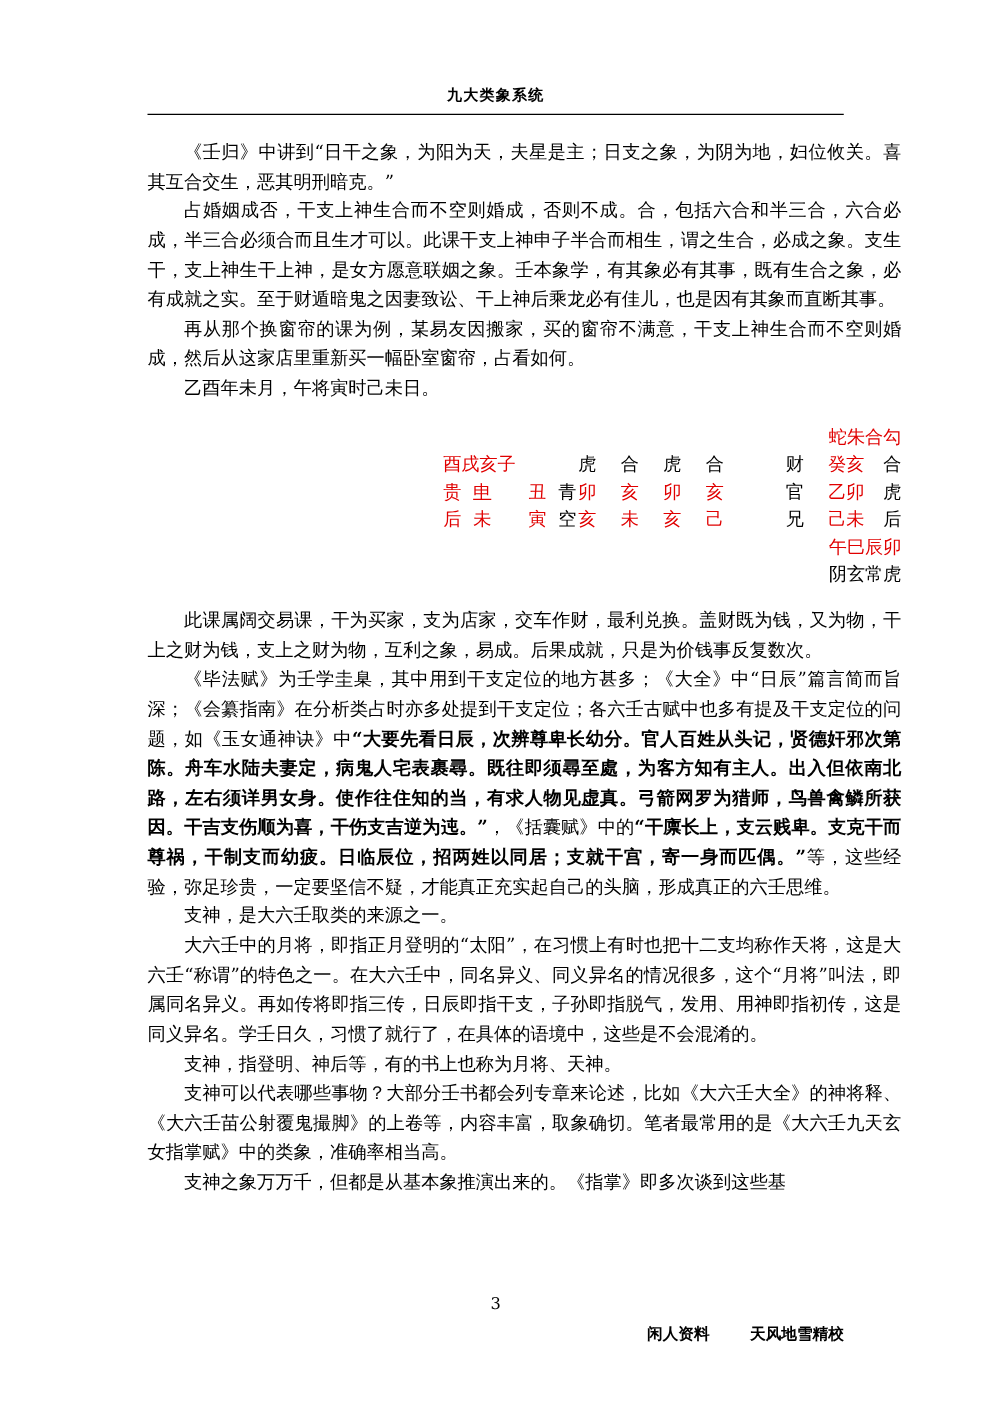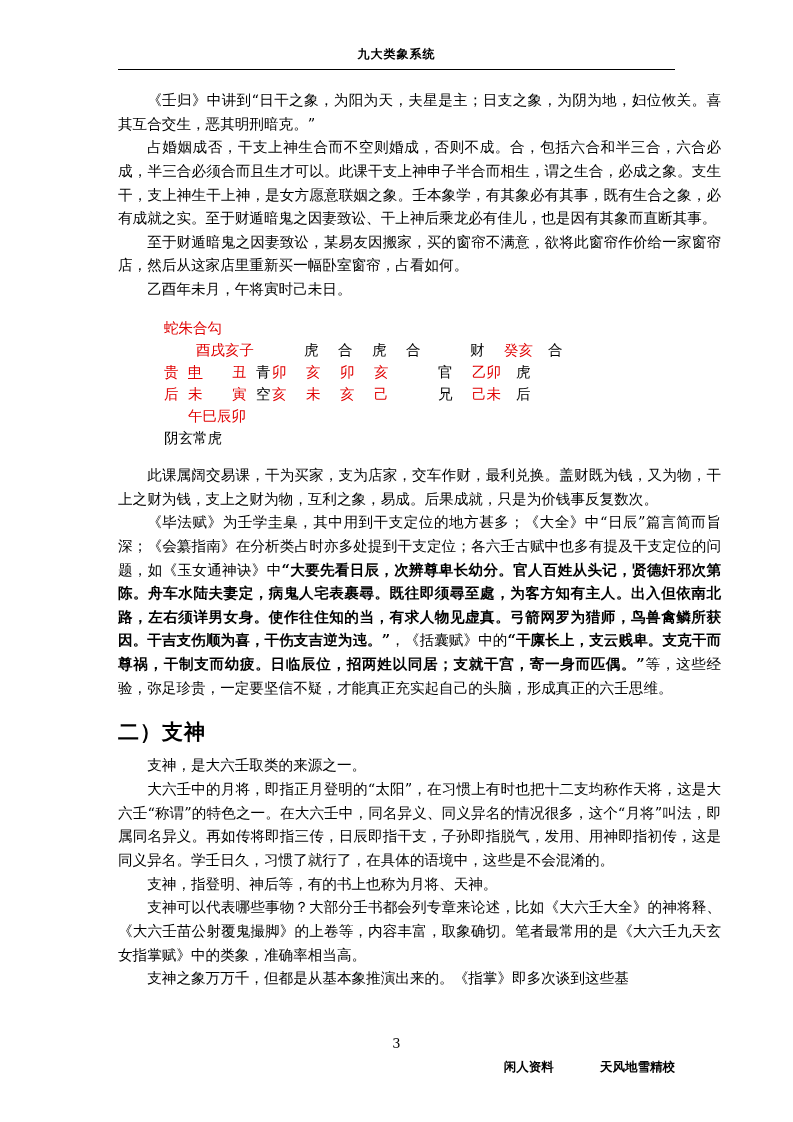--- a/index.html
+++ b/index.html
@@ -20,21 +20,21 @@
     height: 1122px;
     box-sizing: border-box;
     padding: 0;
   }
   .header {
     text-align: center;
     font-size: 12px;
     font-family: Liberation Serif, serif;
     font-weight: bold;
     letter-spacing: 1px;
-    padding-top: 46px;
+    padding-top: 68px;
   }
   .header-rule {
     border-bottom: 1px solid #000;
     margin: 6px 118px 0 118px;
   }
   .content {
     padding: 18px 72px 0 118px;
     font-size: 14.6px;
     line-height: 1.62;
     text-align: justify;
@@ -56,20 +56,21 @@
   }
   .red {
     color: #e00000;
   }
   .blk {
     color: #000000;
   }
   .chart-line {
     display: flex;
     white-space: pre;
+    justify-content: flex-end;
   }
   .cell {
     display: inline-block;
   }
   .w-lead   { width: 108px; margin-left: 32px; }
   .w-mid    { width: 34px; }
   .w-mid2   { width: 36px; }
   .w-gap    { width: 30px; }
   h2.section {
     font-family: "DejaVu Sans", "Liberation Sans", sans-serif;
@@ -90,37 +91,37 @@
     font-family: "DejaVu Serif", "Liberation Serif", serif;
   }
   .footer-note {
     text-align: right;
     padding-right: 118px;
     font-size: 12.5px;
     font-family: "DejaVu Sans", "Liberation Sans", sans-serif;
     font-weight: bold;
     margin-top: 8px;
   }
-  .footer-note span { margin-left: 42px; }
+  .footer-note span { margin-left: 28px; }
 </style>
 </head>
 <body>
 
 <div class="page">
 
   <div class="header">
     <div>九大类象系统</div>
   </div>
   <div class="header-rule"></div>
 
   <div class="content">
 
     <p class="para">《壬归》中讲到“日干之象，为阳为天，夫星是主；日支之象，为阴为地，妇位攸关。喜其互合交生，恶其明刑暗克。”</p>
     <p class="para">占婚姻成否，干支上神生合而不空则婚成，否则不成。合，包括六合和半三合，六合必成，半三合必须合而且生才可以。此课干支上神申子半合而相生，谓之生合，必成之象。支生干，支上神生干上神，是女方愿意联姻之象。壬本象学，有其象必有其事，既有生合之象，必有成就之实。至于财遁暗鬼之因妻致讼、干上神后乘龙必有佳儿，也是因有其象而直断其事。</p>
-    <p class="para">至于财遁暗鬼之因妻致讼，某易友因搬家，买的窗帘不满意，欲将此窗帘作价给一家窗帘店，然后从这家店里重新买一幅卧室窗帘，占看如何。</p>
+    <p class="para">再从那个换窗帘的课为例，某易友因搬家，买的窗帘不满意，干支上神生合而不空则婚成，然后从这家店里重新买一幅卧室窗帘，占看如何。</p>
     <p class="para">乙酉年未月，午将寅时己未日。</p>
 
     <div class="chart">
 
       <div class="chart-line">
         <span class="cell red">蛇朱合勾</span>
       </div>
 
       <div class="chart-line">
         <span class="cell red w-lead">酉戌亥子</span>
@@ -173,21 +174,20 @@
       </div>
 
     </div>
 
     <p class="para">此课属阔交易课，干为买家，支为店家，交车作财，最利兑换。盖财既为钱，又为物，干上之财为钱，支上之财为物，互利之象，易成。后果成就，只是为价钱事反复数次。</p>
 
     <p class="para">
       <span>《毕法赋》为壬学圭臬，其中用到干支定位的地方甚多；《大全》中“日辰”篇言简而旨深；《会纂指南》在分析类占时亦多处提到干支定位；各六壬古赋中也多有提及干支定位的问题，如《玉女通神诀》中</span><span class="bold">“大要先看日辰，次辨尊卑长幼分。官人百姓从头记，贤德奸邪次第陈。舟车水陆夫妻定，病鬼人宅表裹尋。既往即须尋至處，为客方知有主人。出入但依南北路，左右须详男女身。使作往住知的当，有求人物见虚真。弓箭网罗为猎师，鸟兽禽鳞所获因。干吉支伤顺为喜，干伤支吉逆为迍。”</span><span>，《括囊赋》中的</span><span class="bold">“干廪长上，支云贱卑。支克干而尊祸，干制支而幼疲。日临辰位，招两姓以同居；支就干宫，寄一身而匹偶。”</span><span>等，这些经验，弥足珍贵，一定要坚信不疑，才能真正充实起自己的头脑，形成真正的六壬思维。</span>
     </p>
 
-    <h2 class="section">二）支神</h2>
 
     <p class="para">支神，是大六壬取类的来源之一。</p>
     <p class="para">大六壬中的月将，即指正月登明的“太阳”，在习惯上有时也把十二支均称作天将，这是大六壬“称谓”的特色之一。在大六壬中，同名异义、同义异名的情况很多，这个“月将”叫法，即属同名异义。再如传将即指三传，日辰即指干支，子孙即指脱气，发用、用神即指初传，这是同义异名。学壬日久，习惯了就行了，在具体的语境中，这些是不会混淆的。</p>
     <p class="para">支神，指登明、神后等，有的书上也称为月将、天神。</p>
     <p class="para">支神可以代表哪些事物？大部分壬书都会列专章来论述，比如《大六壬大全》的神将释、《大六壬苗公射覆鬼撮脚》的上卷等，内容丰富，取象确切。笔者最常用的是《大六壬九天玄女指掌赋》中的类象，准确率相当高。</p>
     <p class="para">支神之象万万千，但都是从基本象推演出来的。《指掌》即多次谈到这些基</p>
 
   </div>
 
   <div class="footer">

